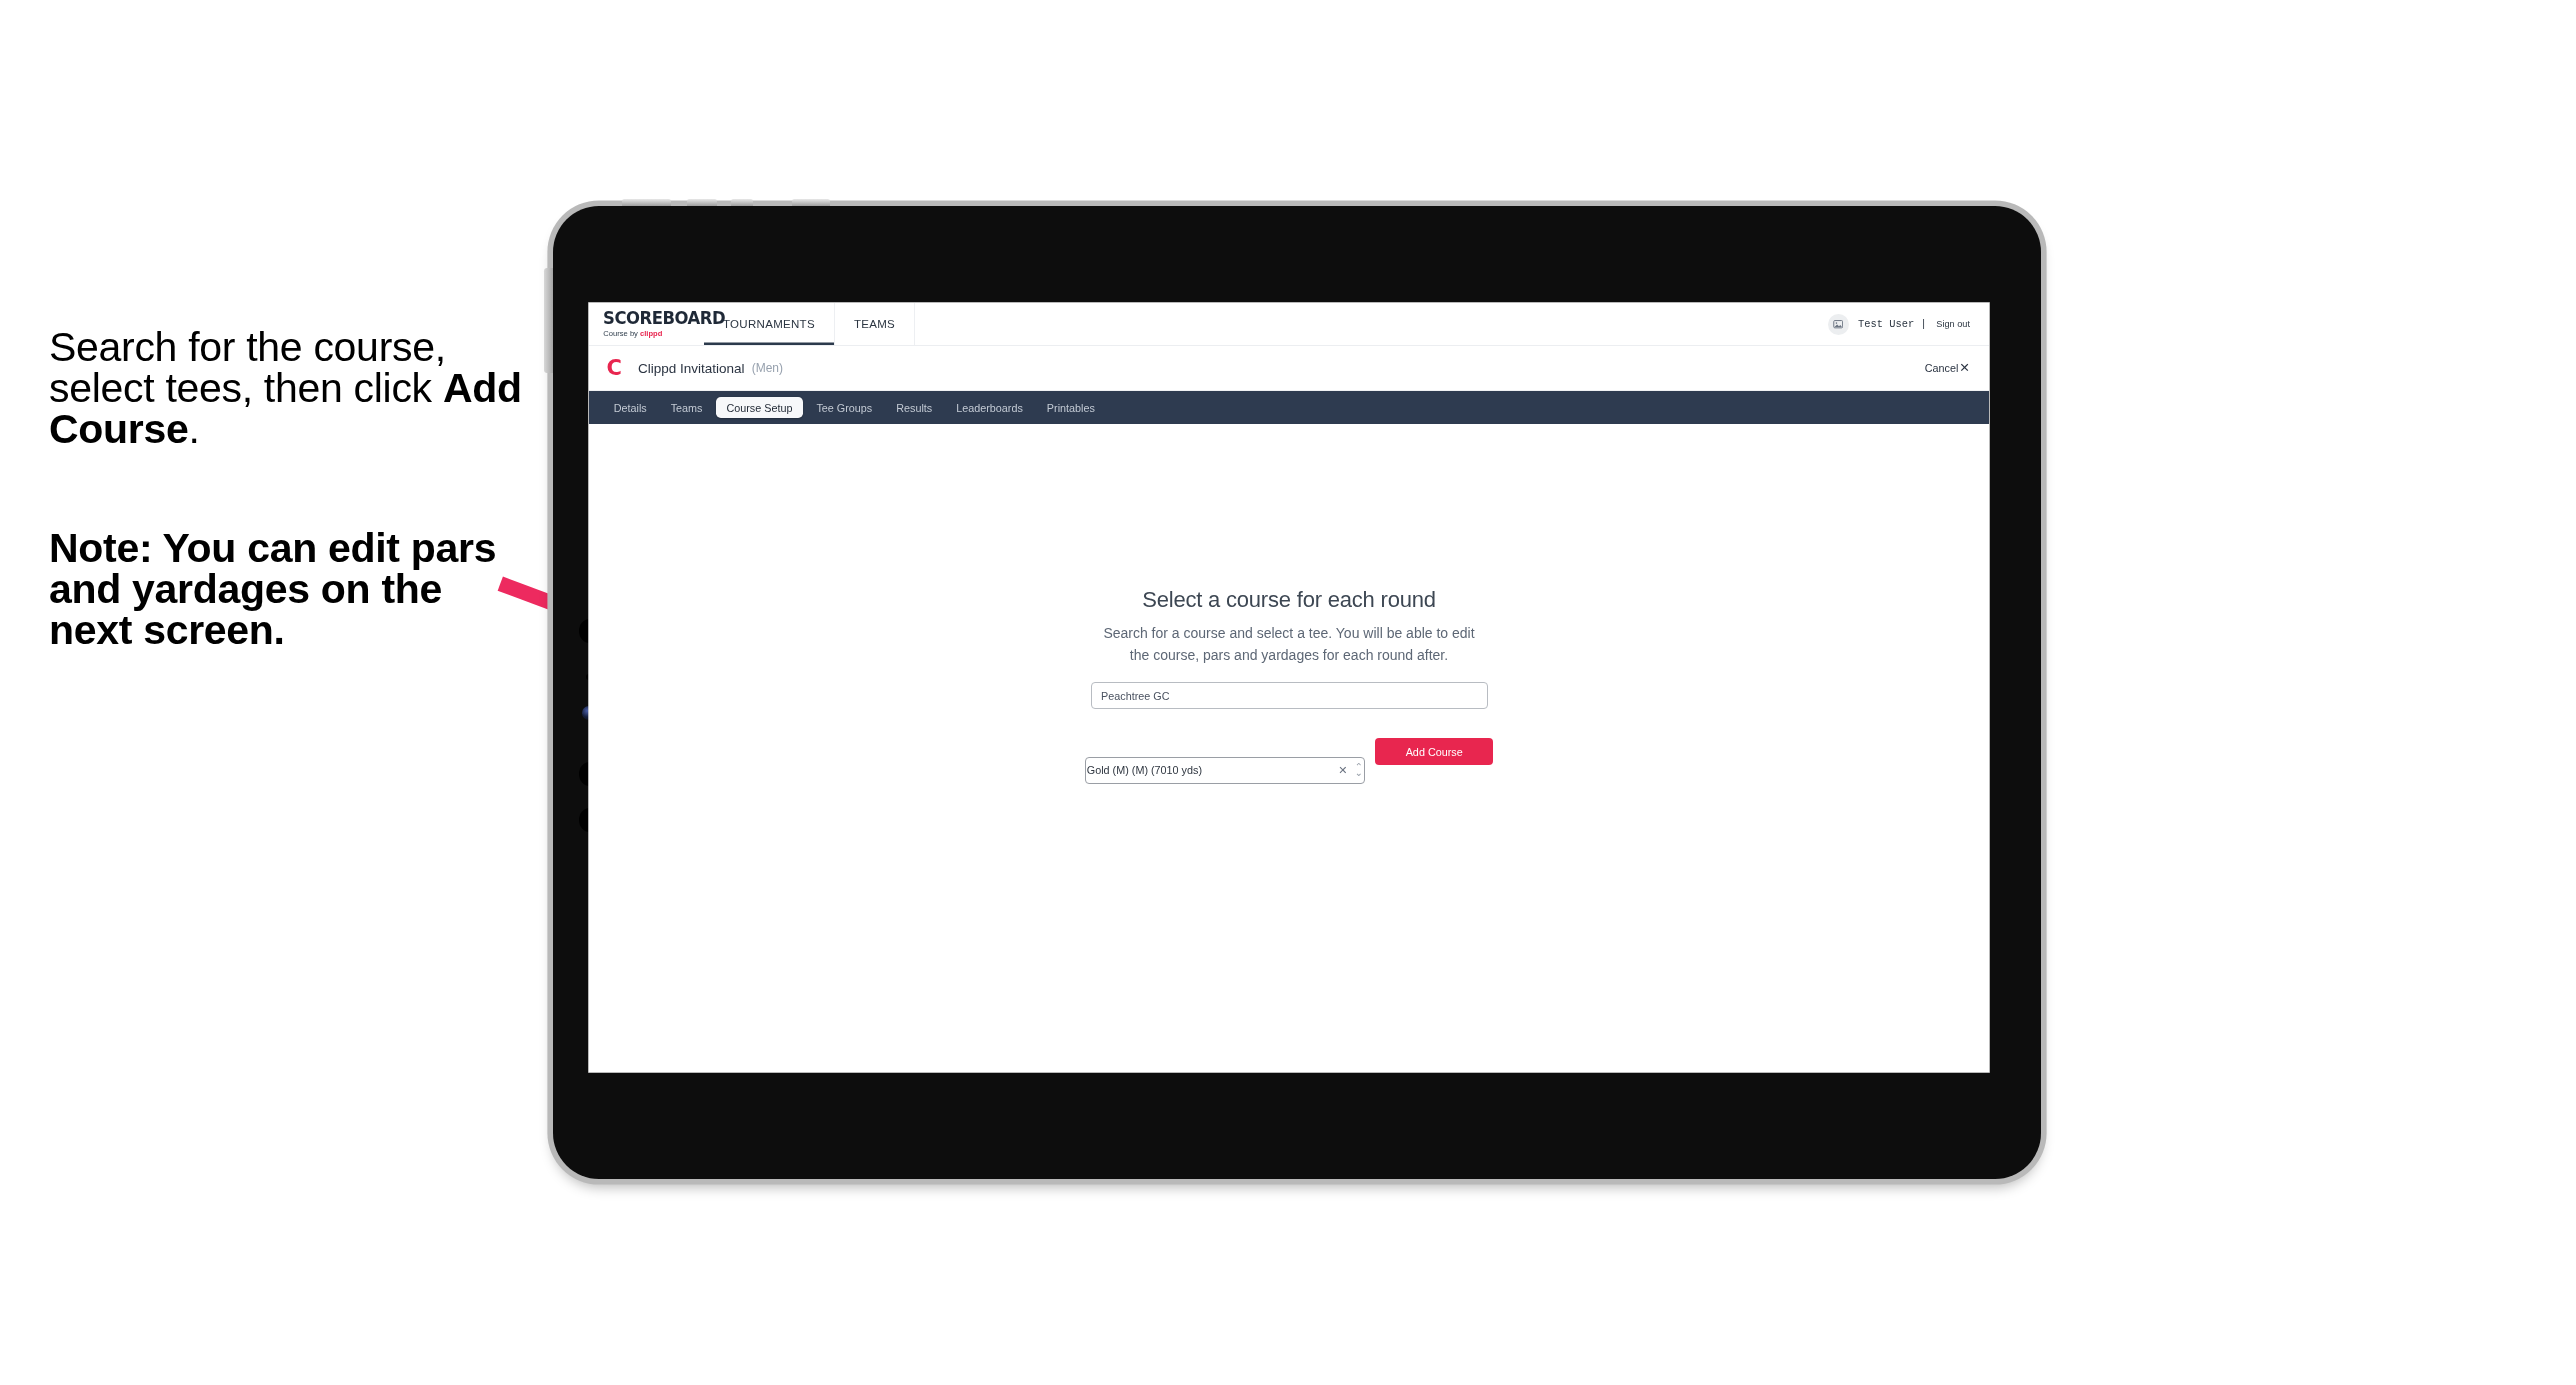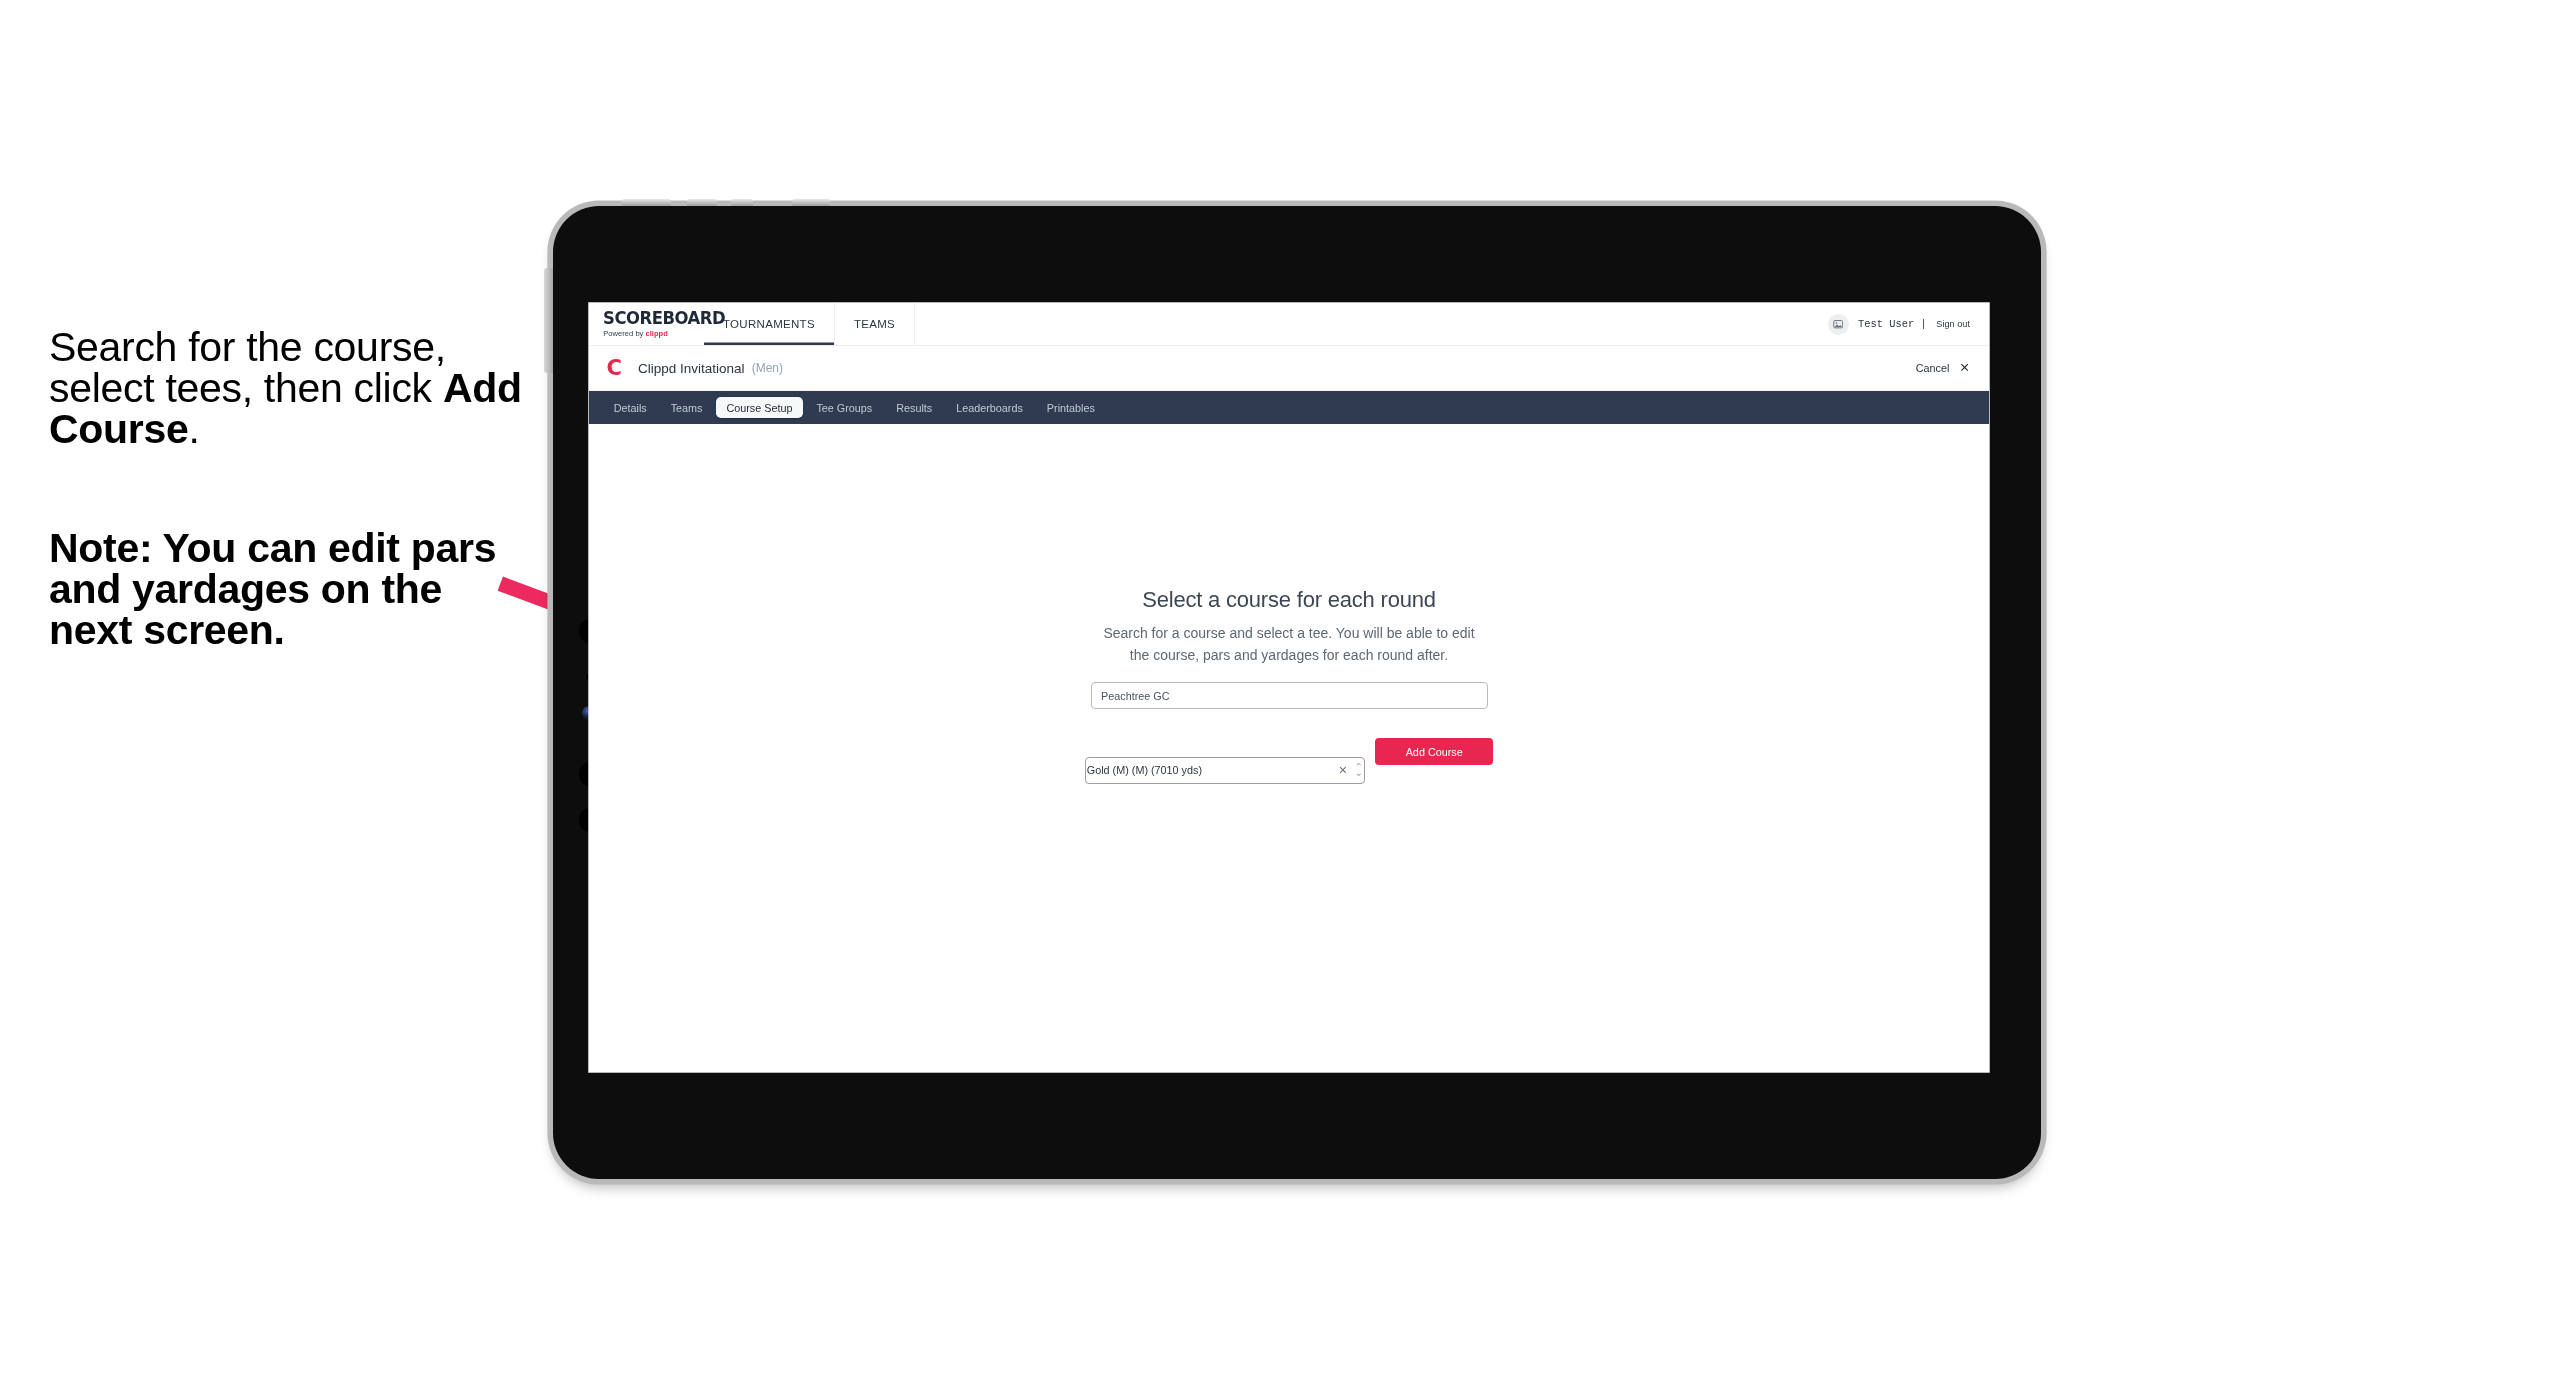--- a/index.html
+++ b/index.html
@@ -167,21 +167,21 @@
     font-size: 13.5px;
     color: #2b3442;
   }
   #tourn-gender {
     font-size: 12px;
     color: #97a1ae;
     margin-left: 7.2px;
   }
   #title-spacer { flex: 1; }
   #cancel-btn {
-    display: flex; align-items: center; gap: 10px;
+    display: flex; align-items: center; gap: 1px;
     font-size: 10.8px;
     color: #2b3442;
     cursor: pointer;
     padding-left: 48px;
   }
   #cancel-x { font-size: 12.7px; line-height: 1; }
 
   
   #tabbar {
     height: 33px;
@@ -327,21 +327,21 @@
     <div class="sensor" id="sensor-dot"></div>
     <div class="sensor" id="sensor-lens"></div>
     <div class="sensor" id="sensor-spk1"></div>
     <div class="sensor" id="sensor-spk2"></div>
 
     <div id="screen">
 
       <div id="appbar">
         <div id="brand">
           <div id="brand-word">SCOREBOARD</div>
-          <div id="brand-sub"><span>Powered by </span><span class="clippd">clippd</span></div>
+          <div id="brand-sub"><span>Course by </span><span class="clippd">clippd</span></div>
         </div>
 
         <div class="topnav-item active">
           <span>TOURNAMENTS</span>
         </div>
         <div class="topnav-item">
           <span>TEAMS</span>
         </div>
 
         <div id="appbar-spacer"></div>

